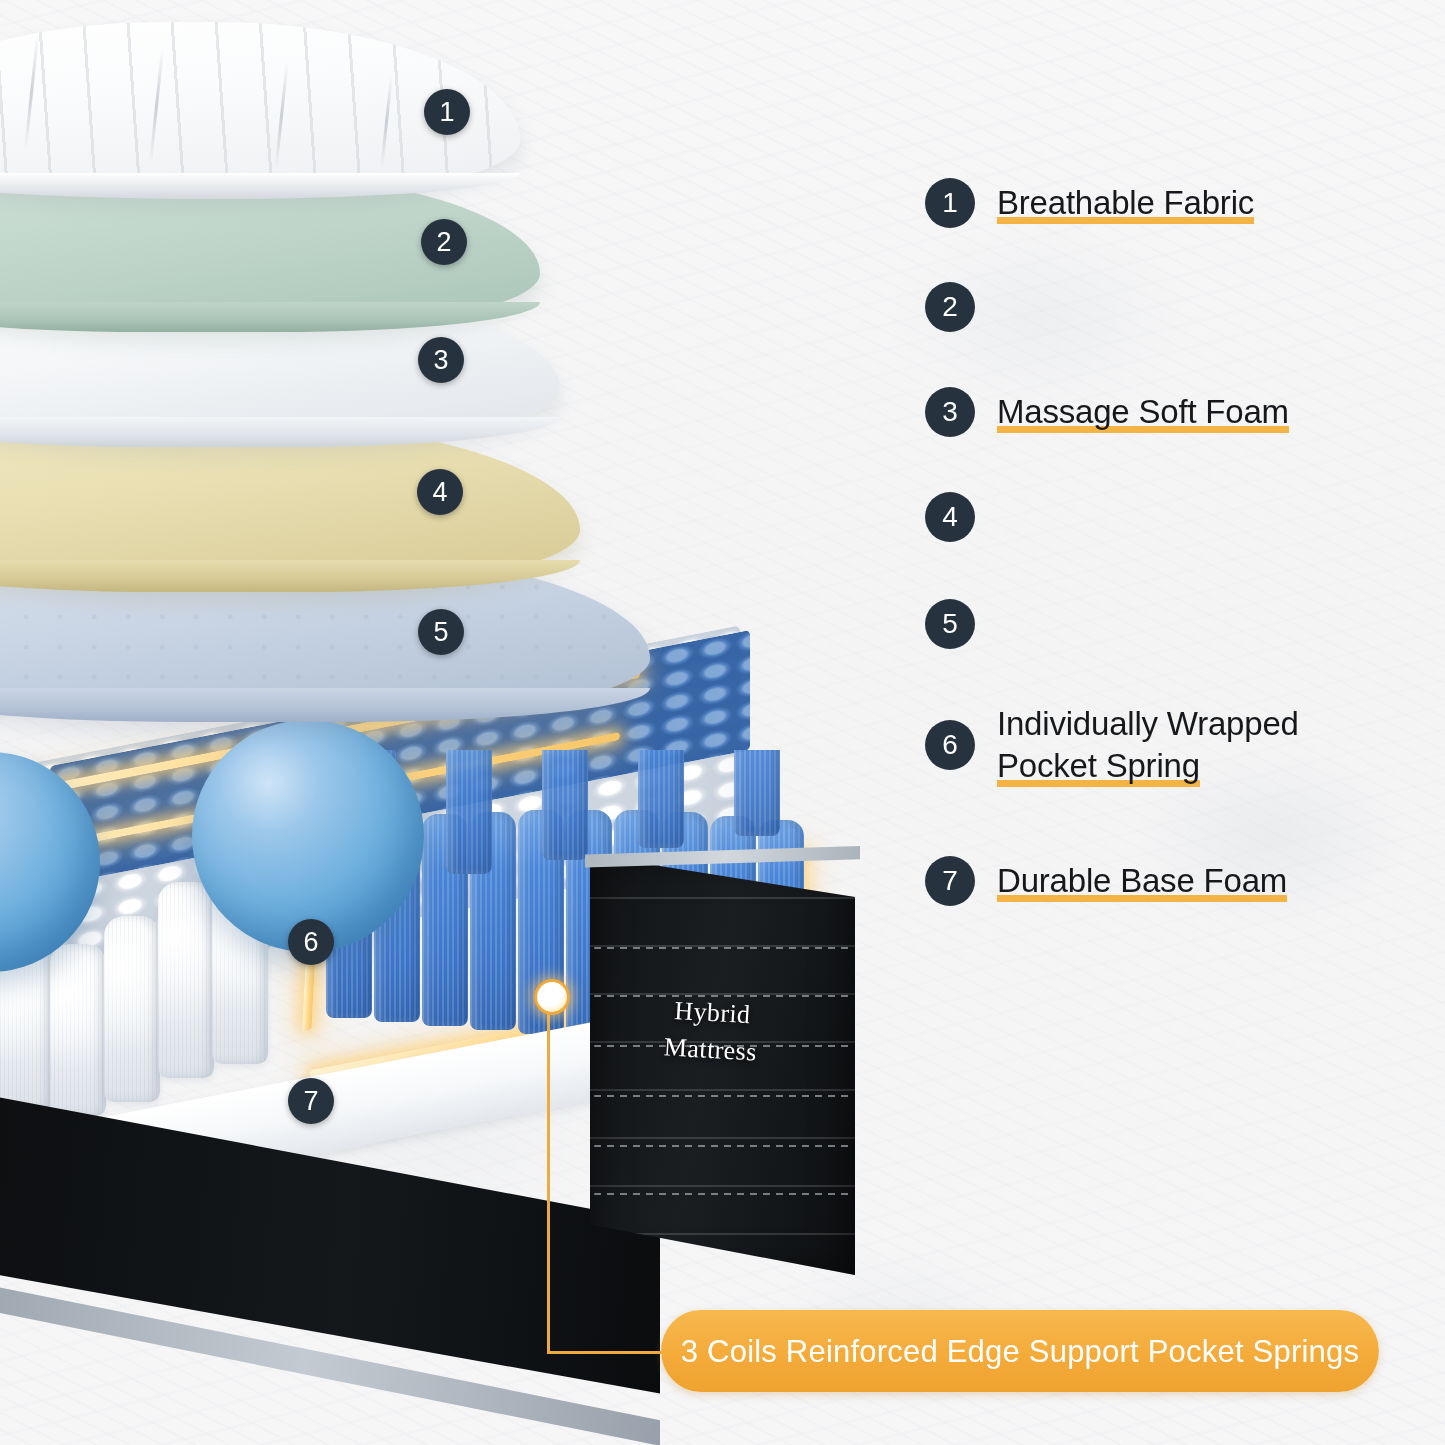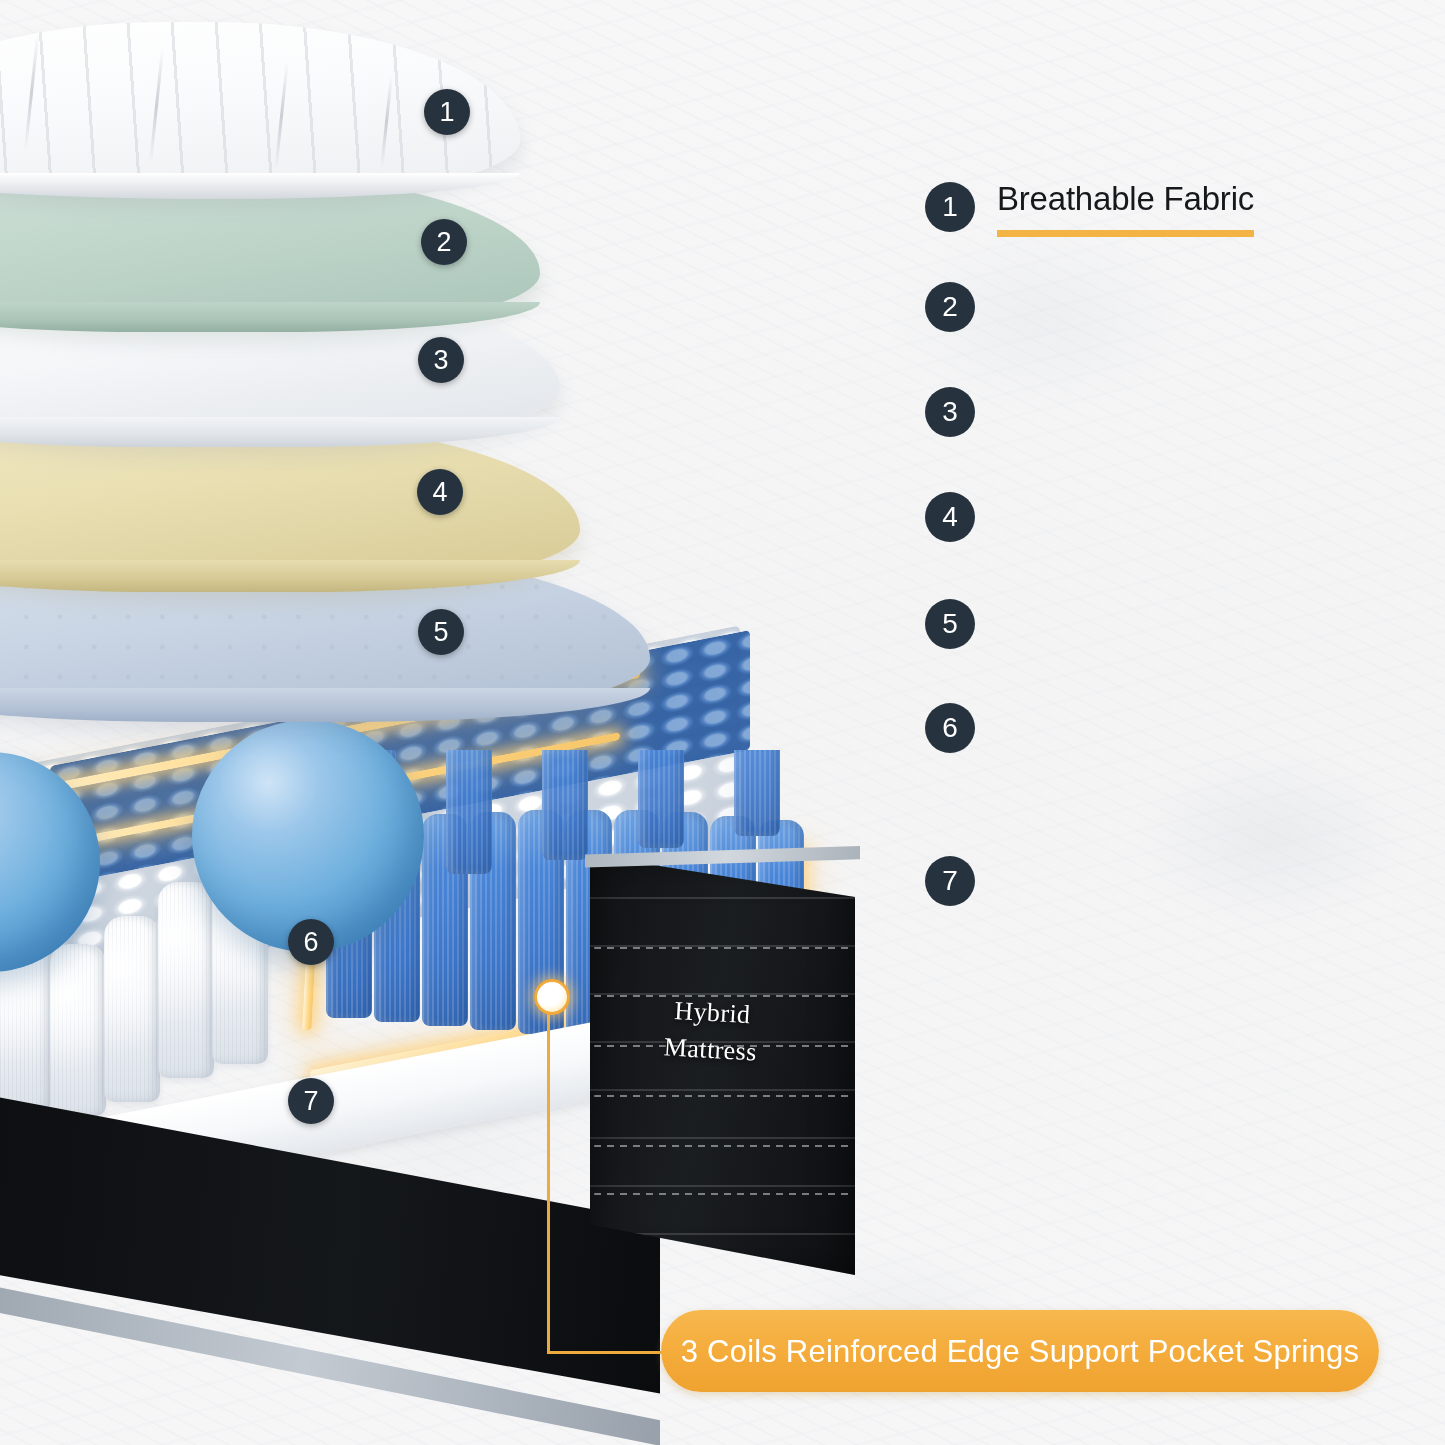--- a/index.html
+++ b/index.html
@@ -422,21 +422,21 @@
     line-height: 1.27;
     letter-spacing: -.2px;
     white-space: nowrap;
   }
   .legend-text .ln {
     display: block;
     width: fit-content;
   }
   .legend-text .ul {
     box-shadow: inset 0 -7px 0 0 #f3b445;
-    padding-bottom: 17px;
+    padding-bottom: 0;
   }
 </style>
 </head>
 <body>
 
 <div id="infographic">
 
   <div class="bg-base"></div>
   <div class="bg-noise"></div>
 
@@ -561,32 +561,42 @@
         <span class="ln ul">Breathable Fabric</span>
       </div>
     </div>
 
     <div class="legend-row" style="top:104px;">
       <div class="legend-badge">2</div>
     </div>
 
     <div class="legend-row" style="top:209px;">
       <div class="legend-badge">3</div>
+      <div class="legend-text">
+        <span class="ln ul">Massage Soft Foam</span>
+      </div>
     </div>
 
     <div class="legend-row" style="top:314px;">
       <div class="legend-badge">4</div>
     </div>
 
     <div class="legend-row" style="top:421px;">
       <div class="legend-badge">5</div>
     </div>
 
     <div class="legend-row" style="top:525px;">
       <div class="legend-badge">6</div>
+      <div class="legend-text">
+        <span class="ln">Individually Wrapped</span>
+        <span class="ln ul">Pocket Spring</span>
+      </div>
     </div>
 
     <div class="legend-row" style="top:678px;">
       <div class="legend-badge">7</div>
+      <div class="legend-text">
+        <span class="ln ul">Durable Base Foam</span>
+      </div>
     </div>
 
   </div>
 </div>
 
 </body></html>

